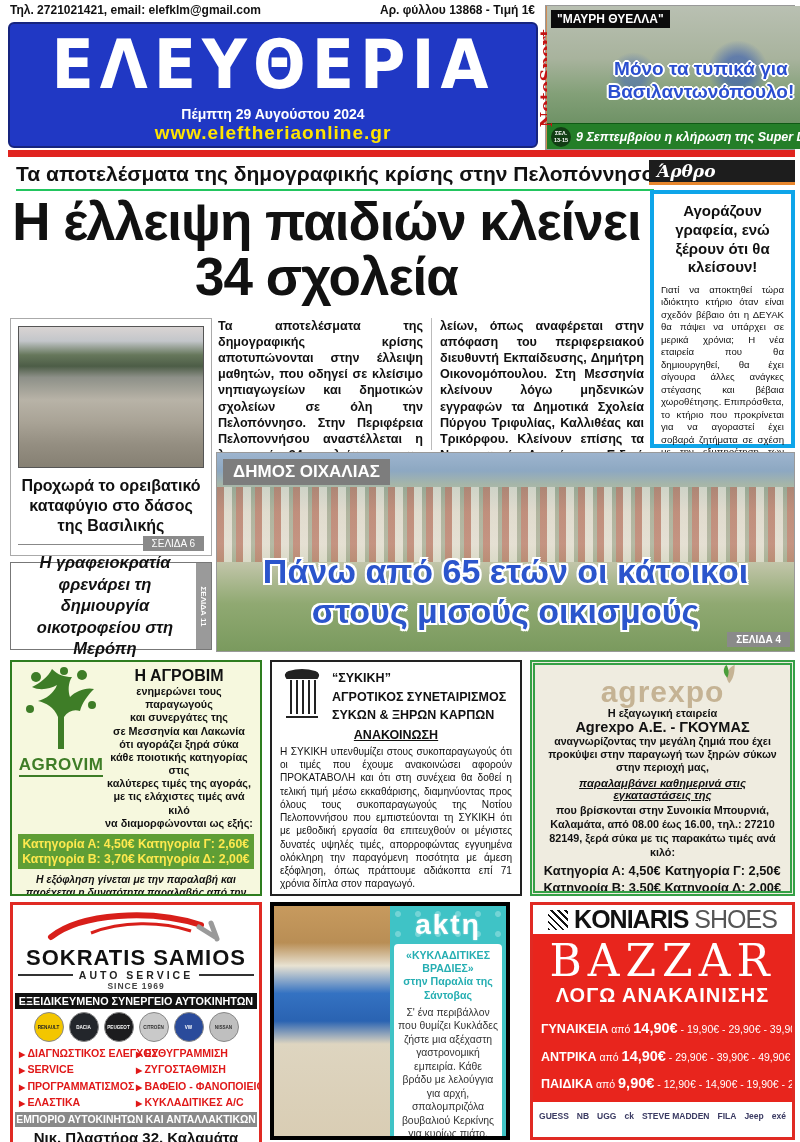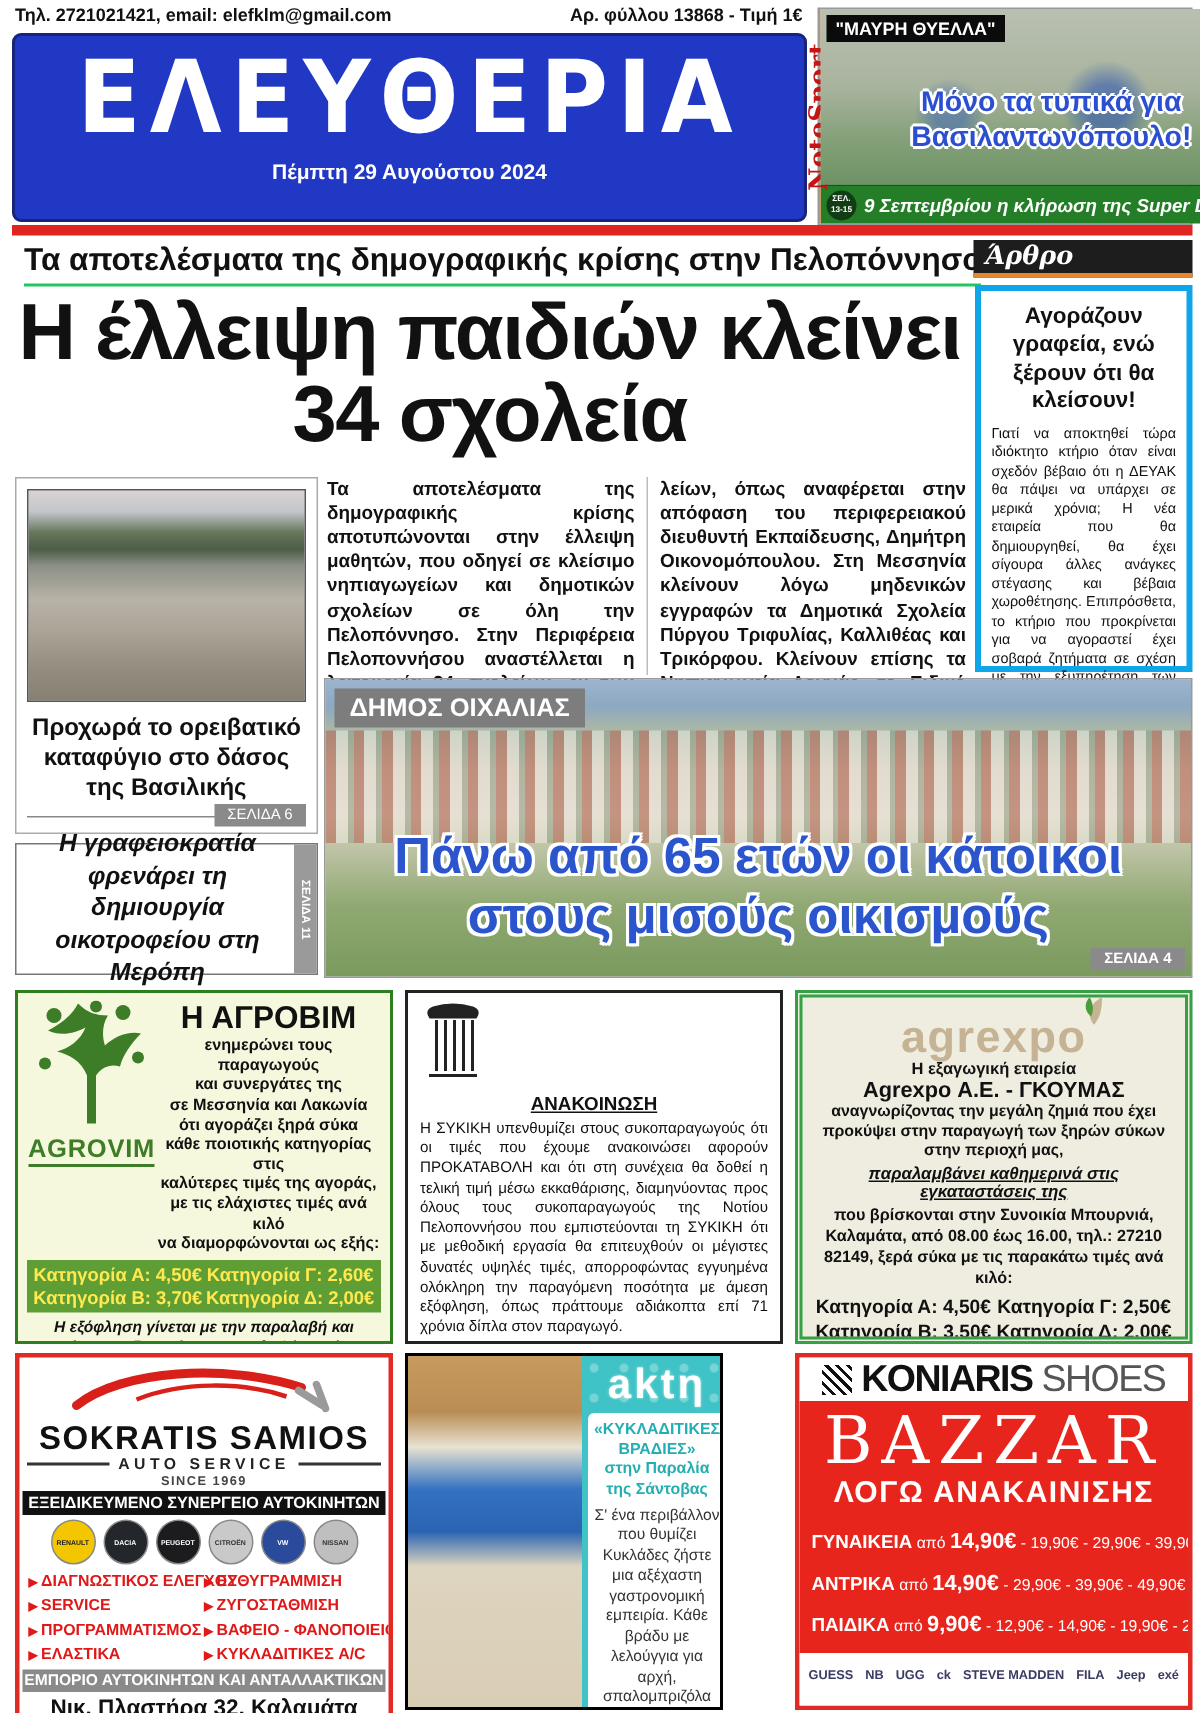--- a/index.html
+++ b/index.html
@@ -104,21 +104,21 @@
 
   
   .ad{position:absolute;overflow:hidden;background:#fff;}
 
   
   .agrovim{left:10px;top:660px;width:252px;height:236px;border:2px solid #2e7d1f;background:#f6f8de;padding:5px 6px;}
   .ag-top{display:flex;}
   .ag-logo{width:86px;text-align:center;flex:none;}
   .ag-logo .nm{color:#3e7d27;font-weight:bold;font-size:17px;letter-spacing:.5px;border-bottom:2px solid #3e7d27;display:inline-block;}
   .ag-right{flex:1;text-align:center;}
-  .ag-title{font-weight:bold;font-size:21px;}
+  .ag-title{font-weight:bold;font-size:16px;}
   .ag-line{display:block;font-size:10.8px;font-weight:600;line-height:1.22;}
   .ag-prices{display:grid;grid-template-columns:1fr 1fr;background:#5f9e35;color:#ffe94f;
              font-weight:bold;font-size:12.3px;padding:3px 4px;margin-top:4px;gap:1px 2px;text-align:center;}
   .ag-note{font-style:italic;font-size:10.4px;text-align:center;line-height:1.25;margin-top:4px;font-weight:600;}
 
   
   .sykiki{left:270px;top:660px;width:252px;height:236px;border:2px solid #222;padding:6px 8px;}
   .sy-head{display:flex;gap:8px;align-items:center;}
   .sy-logo{flex:none;width:44px;text-align:center;}
   .sy-ht{font-weight:bold;font-size:12.5px;line-height:1.5;}
@@ -158,21 +158,21 @@
   .sm-brands span:nth-child(5){background:#2a4b9b;}
   .sm-brands span:nth-child(6){background:#bfbfbf;color:#333;}
   .sm-services{display:flex;text-align:left;margin:1px 2px;}
   .sm-services .svc{width:50%;display:flex;flex-direction:column;}
   .sm-services span{color:#e01818;font-weight:bold;font-size:10.6px;line-height:1.55;white-space:nowrap;}
   .sm-services span::before{content:"▶ ";font-size:8px;color:#e01818;}
   .sm-bar2{background:#8a8a8a;color:#fff;font-weight:bold;font-size:10.4px;padding:2px 0;margin:1px -2px;}
   .sm-addr1{font-size:15px;font-weight:bold;margin-top:2px;}
 
   
-  .akti{left:270px;top:902px;width:212px;height:238px;border:2px solid #000000;display:flex;}
+  .akti{left:270px;top:902px;width:240px;height:238px;border:4px solid #000000;display:flex;}
   .ak-photo{width:116px;flex:none;background:
       linear-gradient(180deg,#c79a5e 0%,#b98e55 16%,#e8e2d2 26%,#3472c2 38%,#2a63b2 50%,#ded5c0 60%,#d9cdb4 100%);}
   .ak-panel{flex:1;background:#3fc3c6;position:relative;padding:4px;display:flex;flex-direction:column;
       background-image:radial-gradient(circle at 8px 8px, rgba(255,255,255,.28) 2.5px, transparent 3.5px);
       background-size:20px 20px;}
   .ak-logo{text-align:center;color:#fff;font-size:28px;font-weight:600;letter-spacing:2px;line-height:1.1;
       text-shadow:0 0 2px rgba(255,255,255,.6);}
   .ak-card{background:#fff;border-radius:4px;margin-top:3px;padding:5px 4px;flex:1;}
   .ak-h{color:#25aeb2;font-weight:bold;font-size:10.6px;text-align:center;line-height:1.25;}
   .ak-b{font-size:10.4px;text-align:center;line-height:1.3;color:#333;margin-top:4px;}
@@ -199,20 +199,21 @@
 <div class="page">
 
   <div class="topline">
     <span>Τηλ. 2721021421, email: elefklm@gmail.com</span>
     <span>Αρ. φύλλου 13868 - Τιμή 1€</span>
   </div>
 
   <div class="masthead">
     <div class="title">ΕΛΕΥΘΕΡΙΑ</div>
     <div class="date">Πέμπτη 29 Αυγούστου 2024</div>
+    <div class="url">www.eleftheriaonline.gr</div>
   </div>
 
   <div class="notosport">
     <div class="ns-strip">
       <span class="vtext">NotoSport</span>
     </div>
     <div class="ns-main">
       <div class="ns-photo">
         <span class="ns-tag">"ΜΑΥΡΗ ΘΥΕΛΛΑ"</span>
         <div class="ns-headline">Μόνο τα τυπικά για Βασιλαντωνόπουλο!</div>
@@ -312,20 +313,25 @@
           <g fill="none" stroke="#222" stroke-width="2">
             <path d="M4 10 Q1 6 6 4 Q19 0 32 4 Q37 6 34 10 Z" fill="#222"></path>
             <line x1="8" y1="12" x2="8" y2="46"></line>
               <line x1="14" y1="12" x2="14" y2="46"></line>
             <line x1="20" y1="12" x2="20" y2="46"></line>
               <line x1="26" y1="12" x2="26" y2="46"></line>
             <line x1="32" y1="12" x2="32" y2="46"></line>
             <line x1="3" y1="49" x2="35" y2="49"></line>
           </g>
         </svg>
+      </div>
+      <div>
+        <div class="sy-ht">“ΣΥΚΙΚΗ”</div>
+        <div class="sy-ht">ΑΓΡΟΤΙΚΟΣ ΣΥΝΕΤΑΙΡΙΣΜΟΣ</div>
+        <div class="sy-ht">ΣΥΚΩΝ &amp; ΞΗΡΩΝ ΚΑΡΠΩΝ</div>
       </div>
     </div>
     <div class="sy-announce">ΑΝΑΚΟΙΝΩΣΗ</div>
     <div class="sy-body">Η ΣΥΚΙΚΗ υπενθυμίζει στους συκοπαραγωγούς ότι οι τιμές που έχουμε ανακοινώσει αφορούν ΠΡΟΚΑΤΑΒΟΛΗ και ότι στη συνέχεια θα δοθεί η τελική τιμή μέσω εκκαθάρισης, διαμηνύοντας προς όλους τους συκοπαραγωγούς της Νοτίου Πελοποννήσου που εμπιστεύονται τη ΣΥΚΙΚΗ ότι με μεθοδική εργασία θα επιτευχθούν οι μέγιστες δυνατές υψηλές τιμές, απορροφώντας εγγυημένα ολόκληρη την παραγόμενη ποσότητα με άμεση εξόφληση, όπως πράττουμε αδιάκοπτα επί 71 χρόνια δίπλα στον παραγωγό.</div>
     <div class="sy-sign">
       <div>Για τη ΣΥΚΙΚΗ</div>
 
     </div>
   </div>
 

